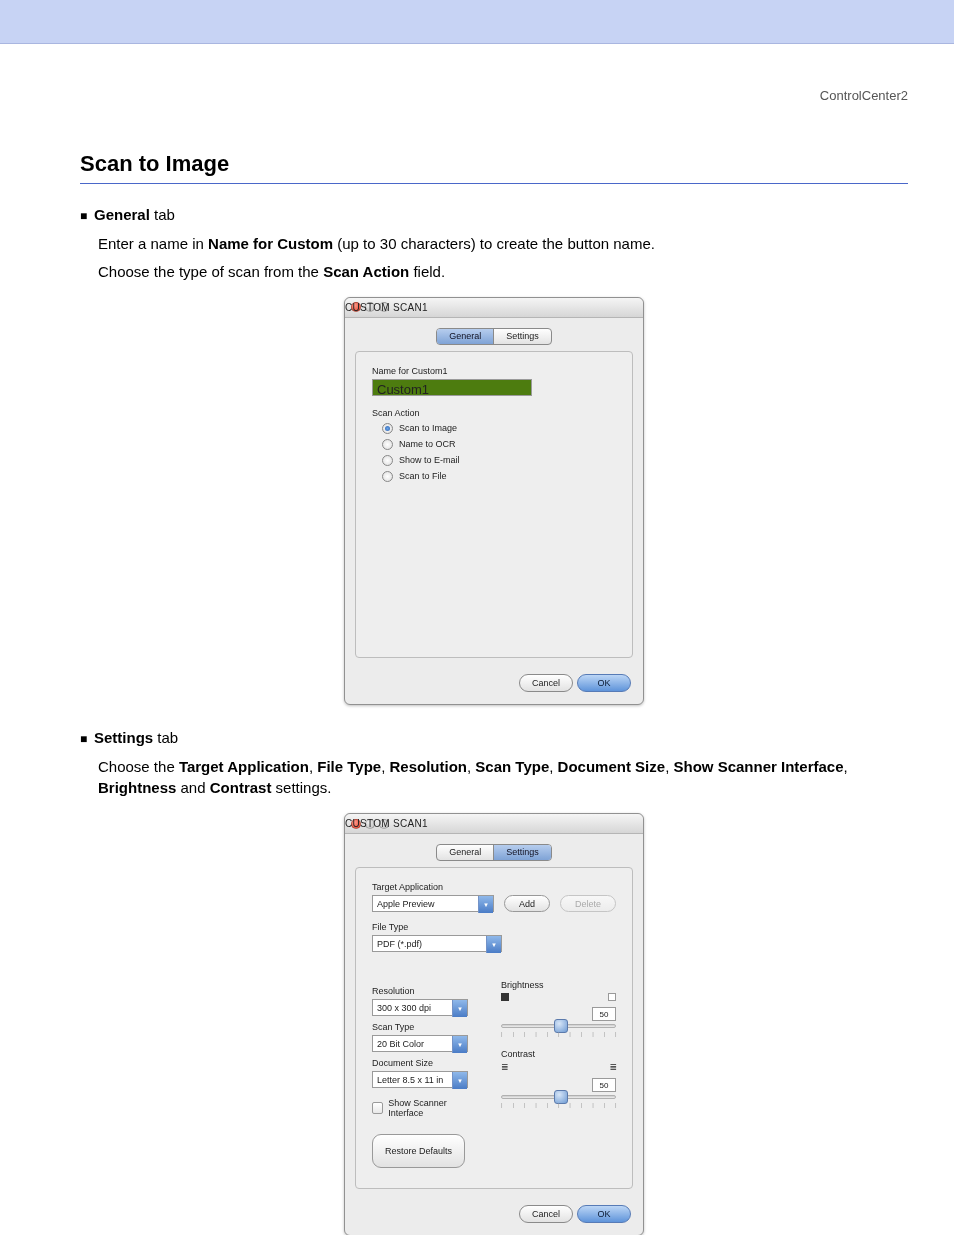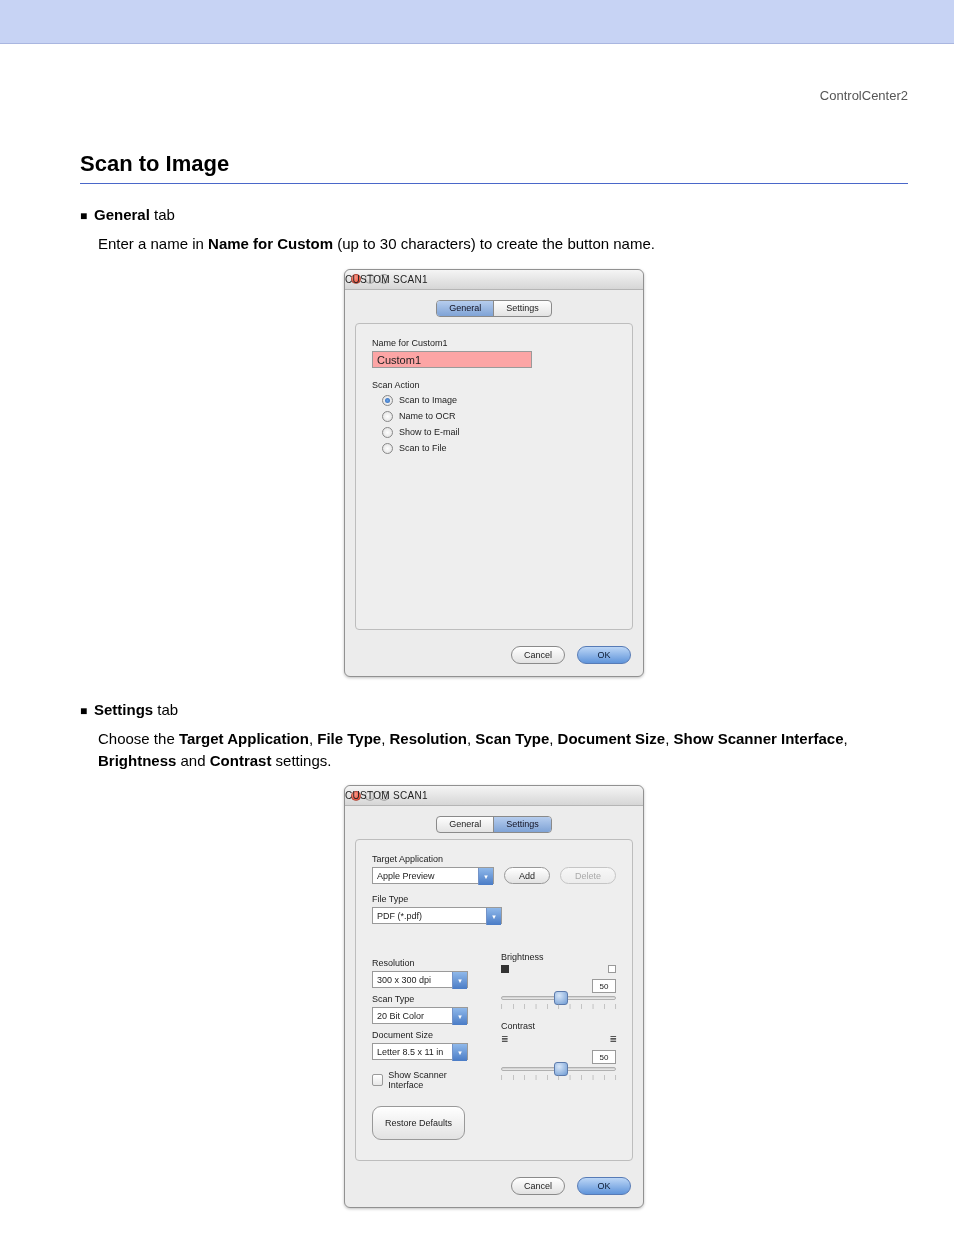--- a/index.html
+++ b/index.html
@@ -23,26 +23,26 @@
   .t-red { background: radial-gradient(circle at 35% 30%, #ff9a8a, #e2402a); }
   .t-gray { background: radial-gradient(circle at 35% 30%, #f1f1f1, #bdbdbd); }
   .dlg-title { position: absolute; left: 0; right: 0; font-size: 10px; color: #222; letter-spacing: 0.3px; }
   .tabbar { display: flex; justify-content: center; margin-top: 10px; }
   .segmented { display: flex; border: 1px solid #8a8a8a; border-radius: 4px; overflow: hidden; height: 17px; background: linear-gradient(#fefefe,#e3e3e3); }
   .segmented span { padding: 2px 12px 0 12px; font-size: 9px; cursor: default; }
   .segmented span + span { border-left: 1px solid #8a8a8a; }
   .segmented .active { background: linear-gradient(#b6cdee,#7fa3d6); color: #112; }
   .dlg-body { border: 1px solid #bdbdbd; border-radius: 4px; margin: 6px 10px 8px 10px; background: #eee; padding: 14px 16px 20px 16px; }
   .lbl { font-size: 9px; margin-bottom: 3px; }
-  .txt-input { width: 160px; height: 17px; background: #fca5a5; border: 1px solid #9a9a9a; font-size: 11px; padding: 2px 4px; }
+  .txt-input { width: 160px; height: 17px; background: #4d7c0f; border: 1px solid #9a9a9a; font-size: 13px; padding: 2px 4px; }
   .radio-group { margin-top: 12px; }
   .radio-row { display: flex; align-items: center; font-size: 9px; margin: 5px 0 5px 10px; }
   .radio-dot { width: 11px; height: 11px; border-radius: 50%; background: radial-gradient(#fff,#dcdcdc); border: 1px solid #888; margin-right: 6px; position: relative; }
   .radio-dot.on::after { content: ""; position: absolute; left: 2px; top: 2px; width: 5px; height: 5px; background: radial-gradient(#6aa4e6,#2b62b3); border-radius: 50%; }
-  .dlg-footer { display: flex; justify-content: flex-end; gap: 12px; padding: 8px 12px 12px 12px; }
+  .dlg-footer { display: flex; justify-content: flex-end; gap: 4px; padding: 8px 12px 12px 12px; }
   .aqua-btn { min-width: 54px; height: 18px; border-radius: 10px; font-size: 9px; padding: 0 10px; border: 1px solid #8a8a8a; background: linear-gradient(#ffffff,#e2e2e2); display: inline-flex; align-items: center; justify-content: center; cursor: default; }
   .aqua-btn.primary { background: linear-gradient(#bcd6f6,#5f94da); border-color: #577bb6; color: #0a1a33; }
   .dlg .spacer-lg { height: 150px; }
 
   
   .row { display: flex; align-items: center; }
   .combo { height: 17px; background: #fff; border: 1px solid #9a9a9a; font-size: 9px; padding: 2px 4px; display: flex; align-items: center; position: relative; }
   .combo .arrow { position: absolute; right: 0; top: 0; width: 15px; height: 17px; background: linear-gradient(#8fb8ea, #4a7cc6); border-left: 1px solid #7392c7; display: flex; align-items: center; justify-content: center; color: #fff; font-size: 7px; line-height: 7px; }
   .mini-btn { height: 17px; border-radius: 9px; font-size: 9px; padding: 0 14px; background: linear-gradient(#fff,#e2e2e2); border: 1px solid #999; display: inline-flex; align-items: center; }
   .mini-btn.disabled { color: #aaa; border-color: #c5c5c5; background: linear-gradient(#f7f7f7,#ececec); }
@@ -79,20 +79,23 @@
 
   <div class="bullet-row">
     <span class="bullet">■</span>
     <span class="bullet-text">
       <span class="bold">General</span><span> tab</span>
     </span>
   </div>
   <p class="para">
     <span>Enter a name in </span><span class="bold">Name for Custom</span><span> (up to 30 characters) to create the button name.</span>
   </p>
+  <p class="para">
+    <span>Choose the type of scan from the </span><span class="bold">Scan Action</span><span> field.</span>
+  </p>
 
   <div class="screenshot-wrap">
     <div class="dlg">
       <div class="dlg-titlebar">
         <div class="traffic">
           <div class="t-dot t-red"></div>
           <div class="t-dot t-gray"></div>
           <div class="t-dot t-gray"></div>
         </div>
         <div class="dlg-title">CUSTOM SCAN1</div>

